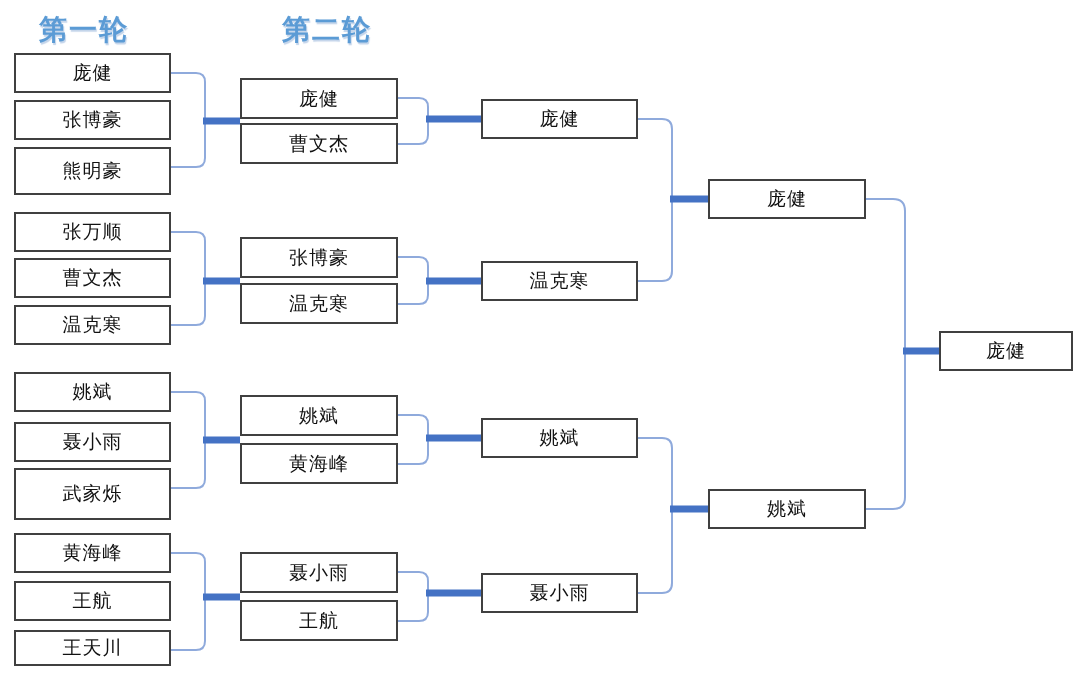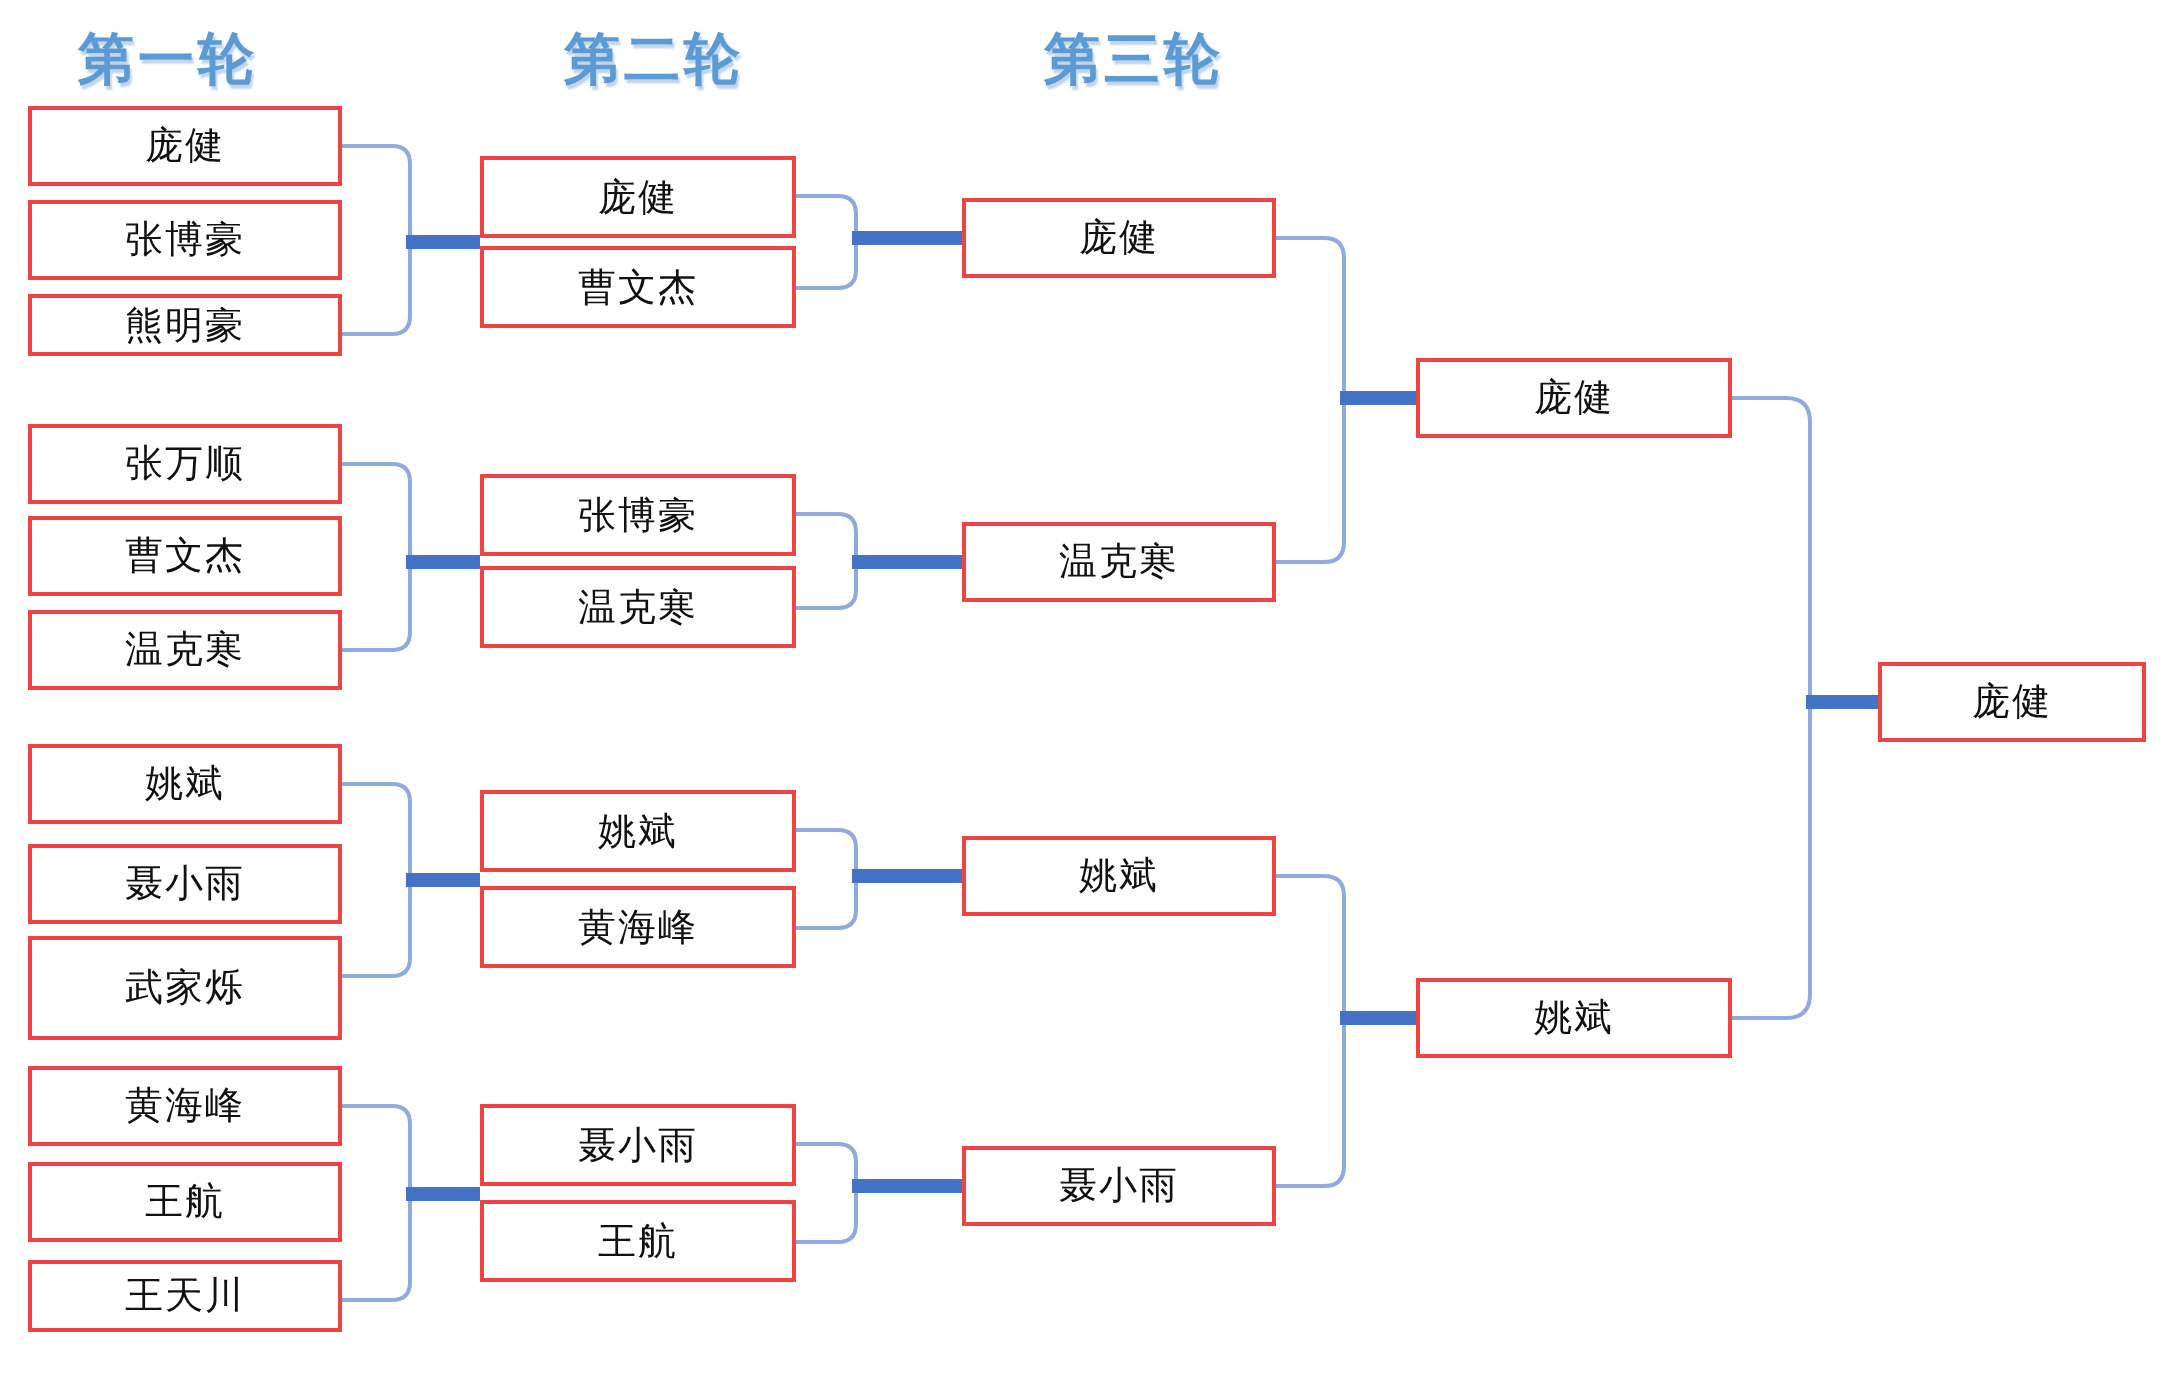--- a/index.html
+++ b/index.html
@@ -18,21 +18,21 @@
     font-weight:bold;
     color:#5B9BD5;
     letter-spacing:2px;
     white-space:nowrap;
     text-shadow:1px 2px 1px #c3d4ea;
   }
   .box{
     position:absolute;
     box-sizing:border-box;
     background:#ffffff;
-    border:2px solid #ef4444;
+    border:2px solid #404040;
     display:flex;
     align-items:center;
     justify-content:center;
     font-size:19px;
     color:#111111;
     letter-spacing:1px;
     white-space:nowrap;
   }
 </style>
 </head>
@@ -69,25 +69,24 @@
       <path d="M426,438 H481"></path>
       <path d="M426,593 H481"></path>
       <path d="M670,199 H708"></path>
       <path d="M670,509 H708"></path>
       <path d="M903,351 H939"></path>
     </g>
   </svg>
 
   <div class="hdr" style="left:327px;top:11px">第二轮</div>
   <div class="hdr" style="left:84px;top:11px">第一轮</div>
-  <div class="hdr" style="left:567px;top:11px">第三轮</div>
 
   <div class="box" style="left:14px;top:53px;width:157px;height:40px">庞健</div>
   <div class="box" style="left:14px;top:100px;width:157px;height:40px">张博豪</div>
-  <div class="box" style="left:14px;top:147px;width:157px;height:31px">熊明豪</div>
+  <div class="box" style="left:14px;top:147px;width:157px;height:48px">熊明豪</div>
 
   <div class="box" style="left:14px;top:212px;width:157px;height:40px">张万顺</div>
   <div class="box" style="left:14px;top:258px;width:157px;height:40px">曹文杰</div>
   <div class="box" style="left:14px;top:305px;width:157px;height:40px">温克寒</div>
 
   <div class="box" style="left:14px;top:372px;width:157px;height:40px">姚斌</div>
   <div class="box" style="left:14px;top:422px;width:157px;height:40px">聂小雨</div>
   <div class="box" style="left:14px;top:468px;width:157px;height:52px">武家烁</div>
 
   <div class="box" style="left:14px;top:533px;width:157px;height:40px">黄海峰</div>

